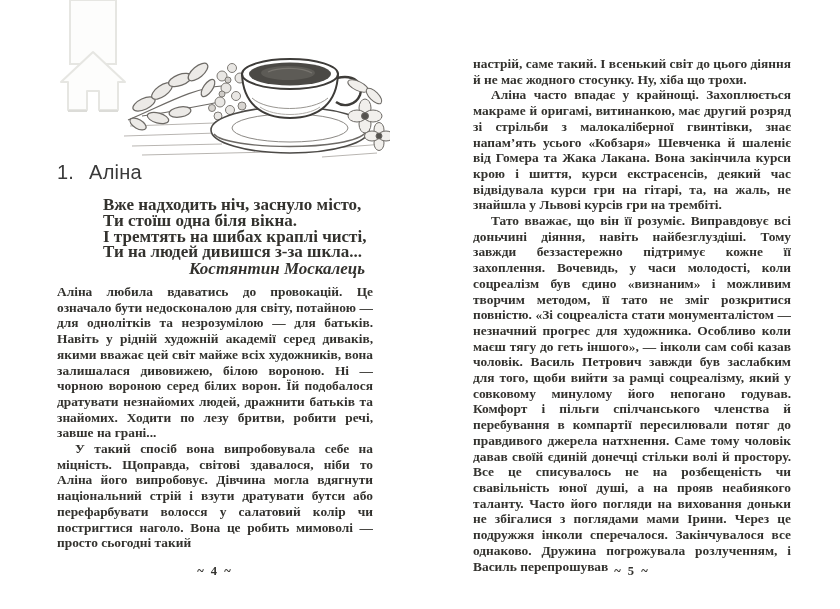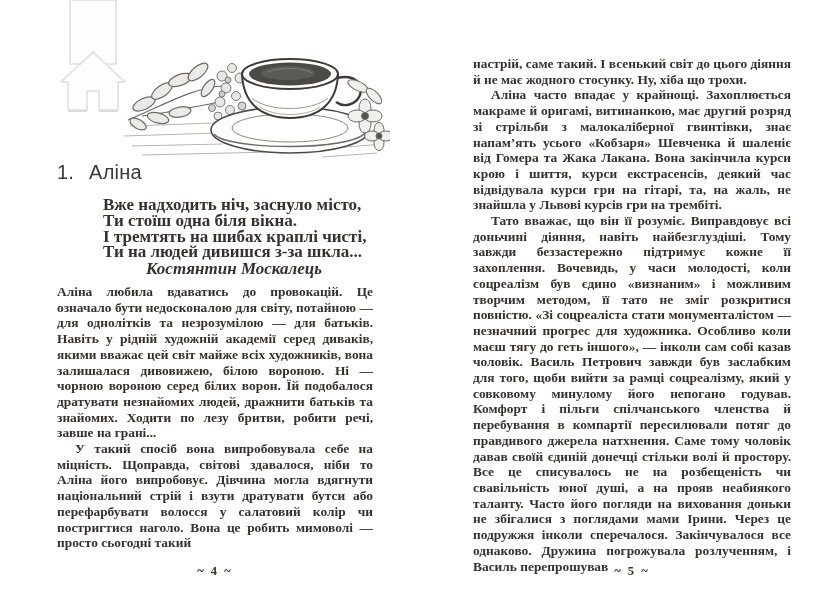--- a/index.html
+++ b/index.html
@@ -28,21 +28,21 @@
     font-size: 20px; color: #3a3a3a; letter-spacing: .2px;
     white-space: nowrap;
   }
   .chapter-heading .num { margin-right: 15px; }
 
   .epigraph {
     position: absolute; left: 103px; top: 197px; width: 264px;
     font-size: 17px; line-height: 15.8px; font-weight: bold;
   }
   .epigraph-author {
-    margin-top: 1px; text-align: center; font-style: italic; padding-right: 2px;
+    margin-top: 1px; text-align: right; font-style: italic; padding-right: 2px;
   }
 
   .page-body {
     position: absolute; top: 284px; width: 316px;
     font-size: 13.4px; line-height: 15.7px;
     text-align: justify; font-weight: bold;
   }
   .page-body p { margin: 0; }
   .page-body p.indent { text-indent: 18px; }
 

